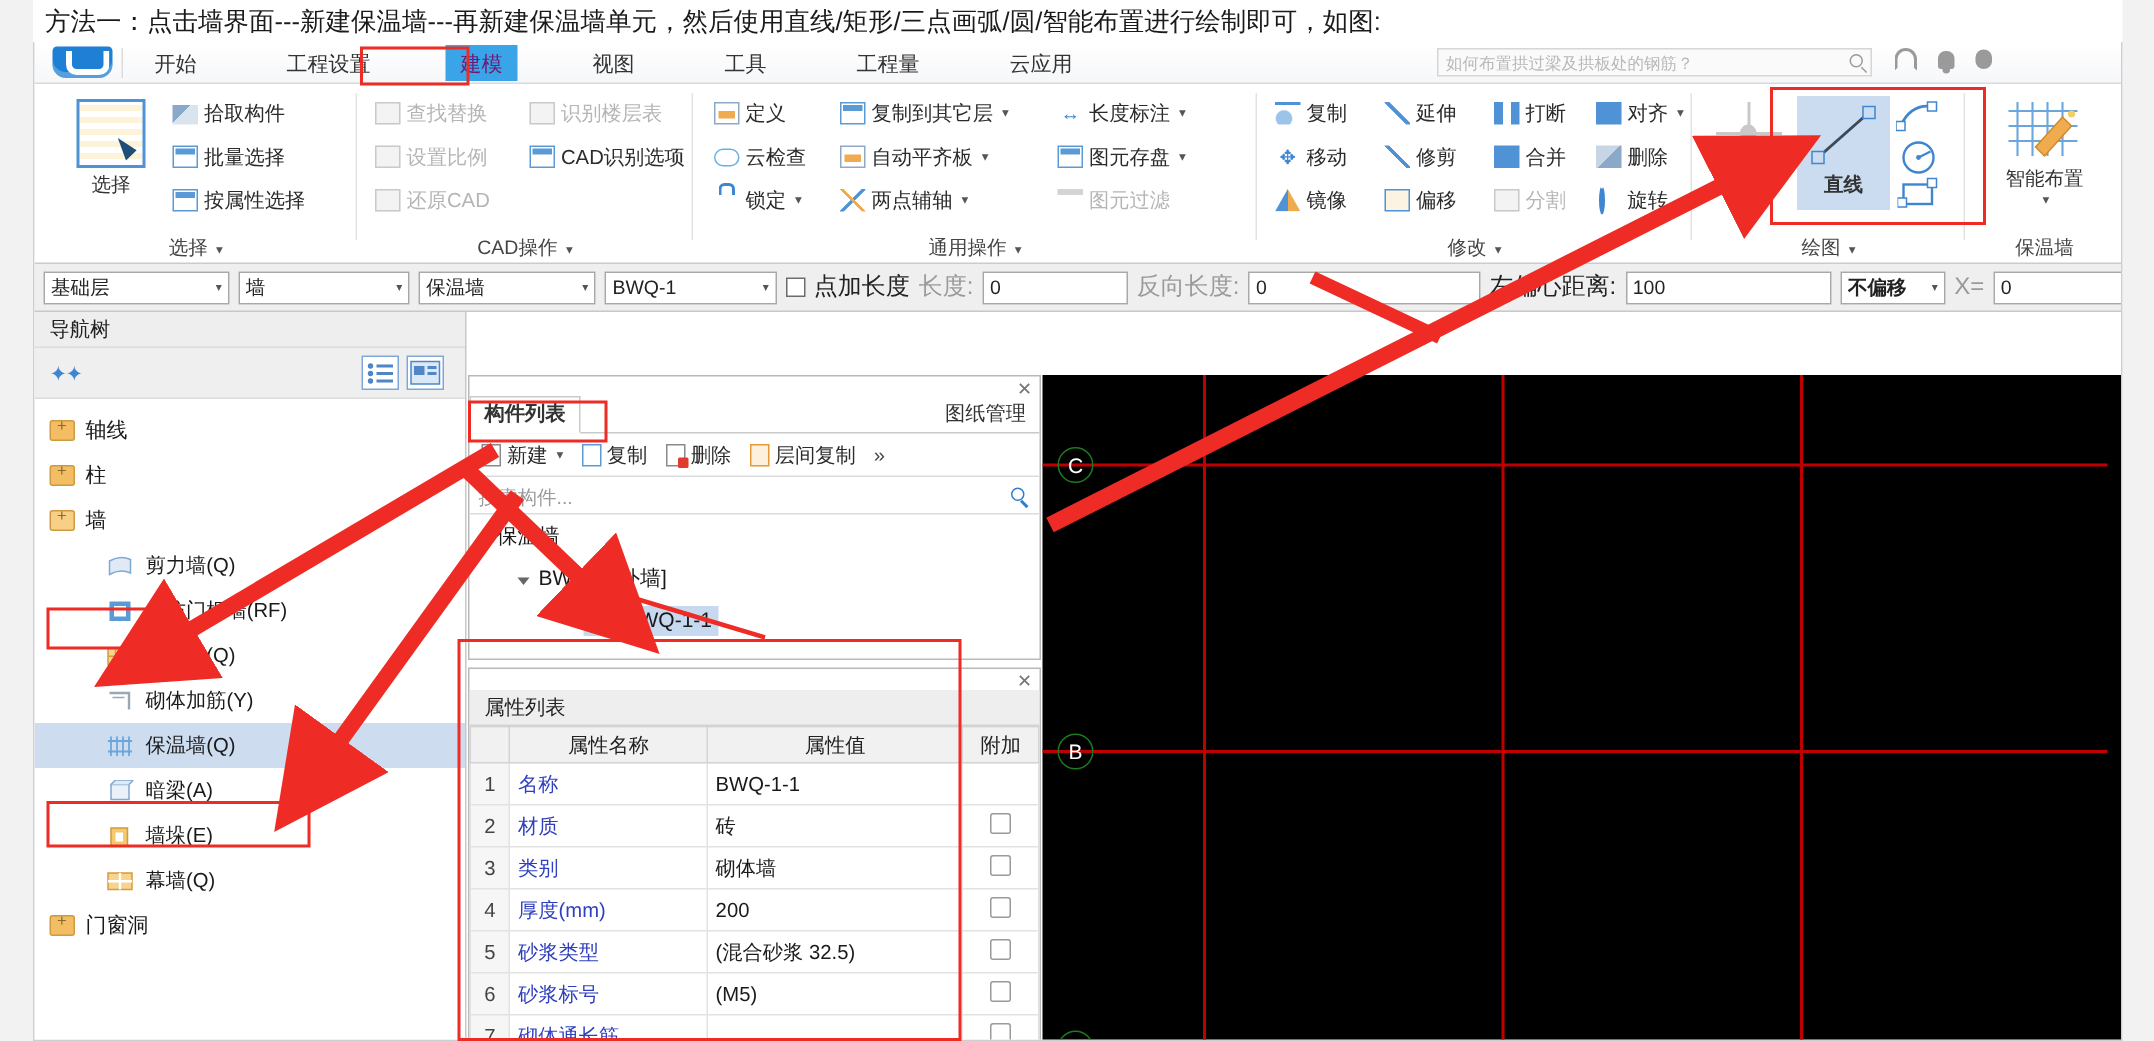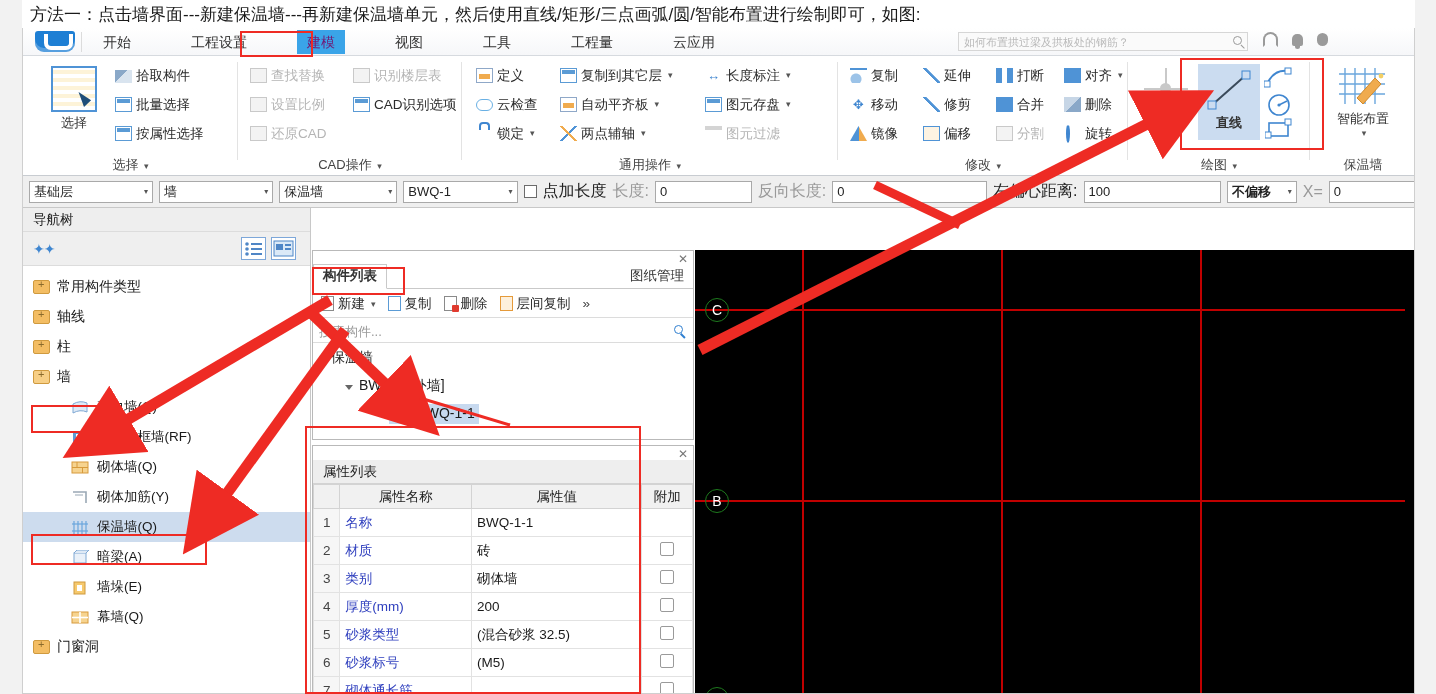--- a/index.html
+++ b/index.html
@@ -541,24 +541,20 @@
         <div class="vtbtn" style="left:248px;">
           <svg width="23" height="21">
               <rect x="2" y="3" width="19" height="15" fill="#dbe9f7" stroke="#4f86c6"></rect>
               <rect x="4" y="6" width="7" height="6" fill="#4f86c6"></rect>
               <rect x="13" y="6" width="6" height="2" fill="#4f86c6"></rect>
               <rect x="13" y="10" width="6" height="2" fill="#4f86c6"></rect>
             </svg>
         </div>
       </div>
       <div class="tree">
-        <div class="tnode">
-          <span class="folder"></span>
-          <span>常用构件类型</span>
-        </div>
         <div class="tnode">
           <span class="folder"></span>
           <span>轴线</span>
         </div>
         <div class="tnode">
           <span class="folder"></span>
           <span>柱</span>
         </div>
         <div class="tnode">
           <span class="folder open"></span>

